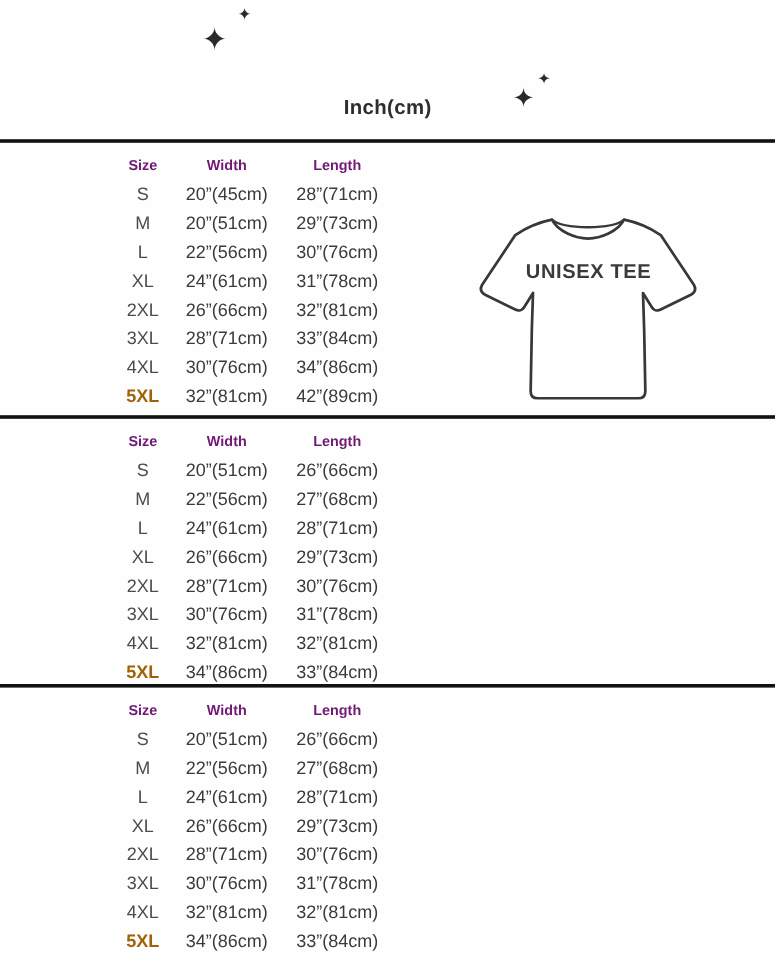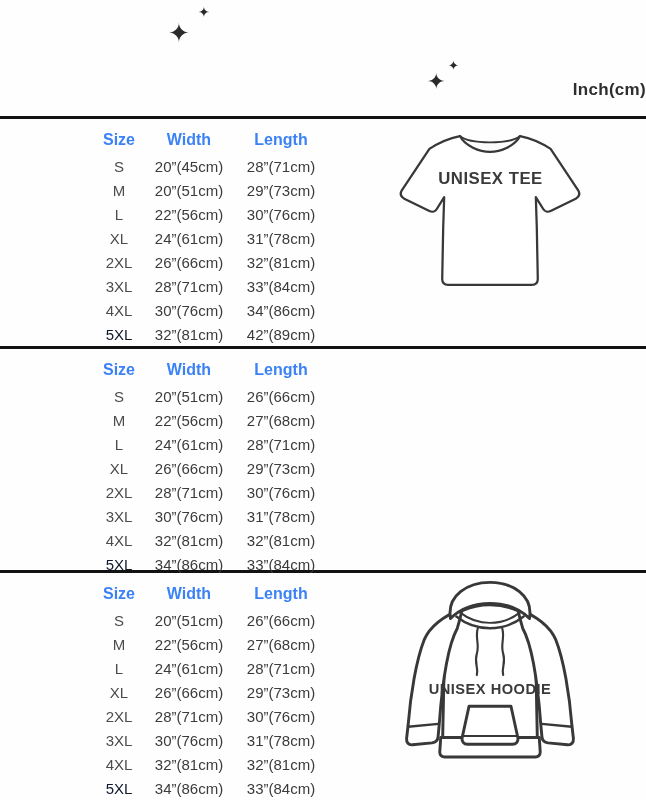--- a/index.html
+++ b/index.html
@@ -8,50 +8,50 @@
     font-family:"Liberation Sans",sans-serif;color:#333;overflow:hidden;box-sizing:border-box;
   }
   
   .title-block{position:relative;height:116px;}
   .main-title{
     position:absolute;left:50%;top:14px;transform:translateX(-50%);
     margin:0;font-family:"DejaVu Sans",sans-serif;font-weight:bold;
     font-size:43px;letter-spacing:1px;color:#1f1f1f;white-space:nowrap;
   }
   .subtitle{
-    position:absolute;left:0;right:0;top:80px;text-align:right;
+    position:absolute;left:0;right:0;top:80px;text-align:center;
     font-size:17px;font-weight:bold;color:#2e2e2e;letter-spacing:.3px;
   }
   .sparkle{position:absolute;color:#2a2a2a;line-height:1;}
   .sp-left-big{left:168px;top:20px;font-size:26px;}
   .sp-left-small{left:198px;top:5px;font-size:14px;}
   .sp-right-small{left:448px;top:59px;font-size:13px;}
   .sp-right-big{left:427px;top:71px;font-size:22px;}
   
   .garment-section{display:flex;border-top:3px solid #121212;box-sizing:border-box;}
   .sec-1{height:230px;}
   .sec-2{height:224px;}
   .sec-3{height:230px;}
   .table-col{width:334px;box-sizing:border-box;padding-left:94px;}
-  .art-col{flex:1;display:flex;align-items:flex-start;justify-content:center;}
+  .art-col{flex:1;display:flex;align-items:flex-end;justify-content:center;}
   
   table.size-table{border-collapse:collapse;margin-top:9px;}
   .size-table th{
-    font-size:16px;font-weight:bold;color:#3b82f6;
+    font-size:12px;font-weight:bold;color:#701a75;
     padding:3px 0 6px 0;text-align:center;
   }
   .size-table col.c-size{width:50px;}
   .size-table col.c-width{width:90px;}
   .size-table col.c-length{width:94px;}
   .size-table td{
     font-size:15px;color:#3b3b3b;text-align:center;
     padding:4px 0;line-height:16px;white-space:nowrap;
   }
   .size-table td:first-child{color:#4c4c4c;}
-  .size-table tbody tr:last-child td:first-child{color:#0f172a;}
+  .size-table tbody tr:last-child td:first-child{color:#a16207;font-weight:bold;}
   
   .garment-art svg{display:block;}
   .garment-art path, .garment-art line{
     fill:#ffffff;stroke:#383838;stroke-linejoin:round;stroke-linecap:round;
   }
   .garment-art .detail{fill:none;}
   .garment-art text{
     font-family:"Liberation Sans",sans-serif;font-weight:bold;fill:#3a3a3a;
     text-anchor:middle;letter-spacing:.5px;
   }
@@ -250,33 +250,15 @@
               <td>32”(81cm)</td>
             </tr>
             <tr>
               <td>5XL</td>
               <td>34”(86cm)</td>
               <td>33”(84cm)</td>
             </tr>
           </tbody>
       </table>
     </div>
-    <div class="art-col garment-art">
-      <svg width="200" height="208" viewBox="0 0 205 212">
-        <path stroke-width="3" d="M 74,38 C 64,46 58,56 56,70 L 54,168 L 151,168 L 149,70 C 147,56 141,46 131,38 C 113,30 92,30 74,38 Z"></path>
-        <path stroke-width="3" d="M 52,168 L 153,168 L 154,183 C 154,186 152,188 149,188 L 56,188 C 53,188 51,186 51,183 Z"></path>
-        <path stroke-width="3" d="M 74,36 C 54,44 41,54 35,68 C 27,88 21,124 18.5,156 L 17,169 C 16.7,173 19,176 23,175.5 L 43,173.5 C 47,173 49,170.5 49.3,167 L 50.5,154 C 53,120 58,76 69,56 C 71,49 73,42 74,36 Z"></path>
-        <path class="detail" stroke-width="2.4" d="M 18.5,157 L 49.6,154"></path>
-        <path stroke-width="3" d="M 131,36 C 151,44 164,54 170,68 C 178,88 184,124 186.5,156 L 188,169 C 188.3,173 186,176 182,175.5 L 162,173.5 C 158,173 156,170.5 155.7,167 L 154.5,154 C 152,120 147,76 136,56 C 134,49 132,42 131,36 Z"></path>
-        <path class="detail" stroke-width="2.4" d="M 186.5,157 L 155.4,154"></path>
-        <path stroke-width="3" d="M 81,136 L 124,136 L 131,168 C 131.8,172 129.5,175 125.5,175 L 79.5,175 C 75.5,175 73.2,172 74,168 Z"></path>
-        <path class="detail" stroke-width="2" d="M 75,166.5 L 130,166.5"></path>
-        <path stroke-width="3" d="M 62,46 C 58,22 80,9 102.5,9 C 125,9 147,22 143,46 C 133,36 119,30.5 102.5,30.5 C 86,30.5 72,36 62,46 Z"></path>
-        <path class="detail" stroke-width="2.4" d="M 68,44 C 78,52 90,56 102.5,56 C 115,56 127,52 137,44"></path>
-        <path class="detail" stroke-width="2" d="M 72,40 C 81,47 91,50.5 102.5,50.5 C 114,50.5 124,47 133,40"></path>
-        <path class="detail" stroke-width="2.2" d="M 90,56 C 87,66 92,72 89,82 C 86,92 91,96 89,104"></path>
-        <path class="detail" stroke-width="2.2" d="M 115,56 C 118,66 113,72 116,82 C 119,92 114,96 116,104"></path>
-        <text x="102.5" y="123" font-size="15">UNISEX HOODIE</text>
-      </svg>
-    </div>
   </section>
 
 </div>
 
 </body></html>

